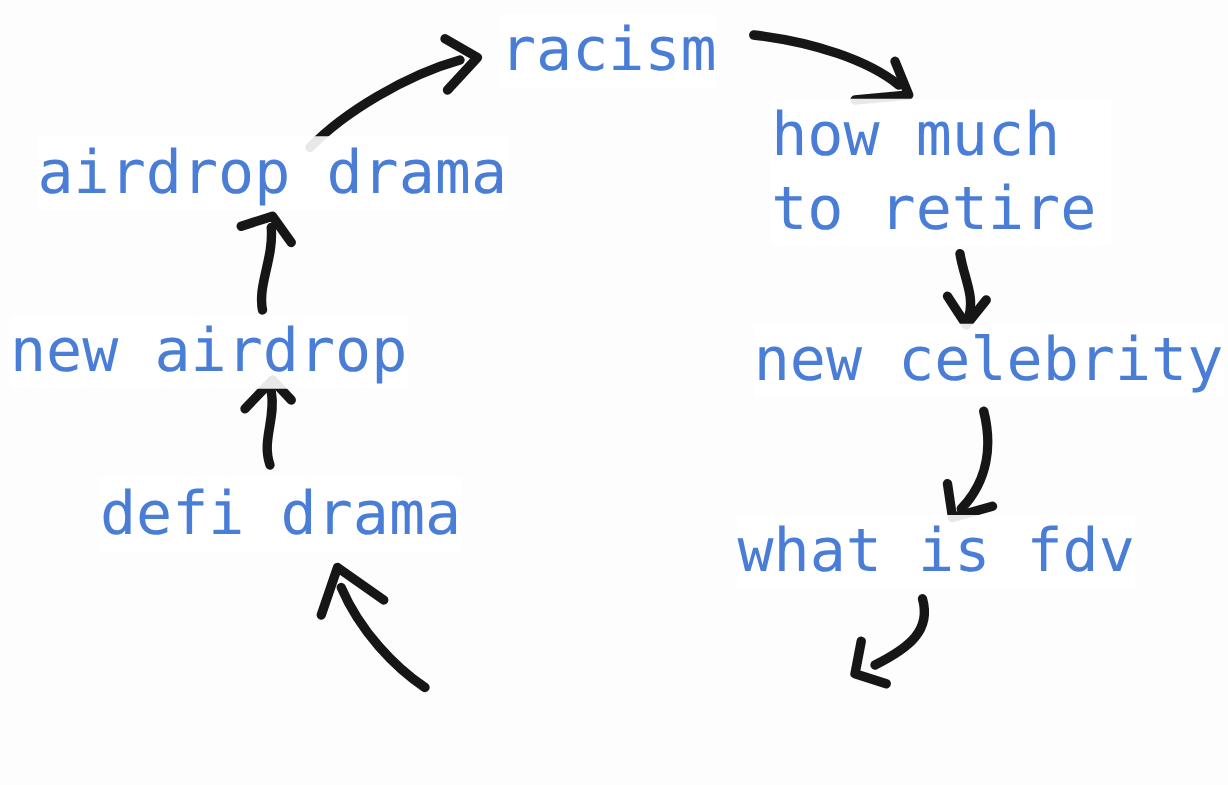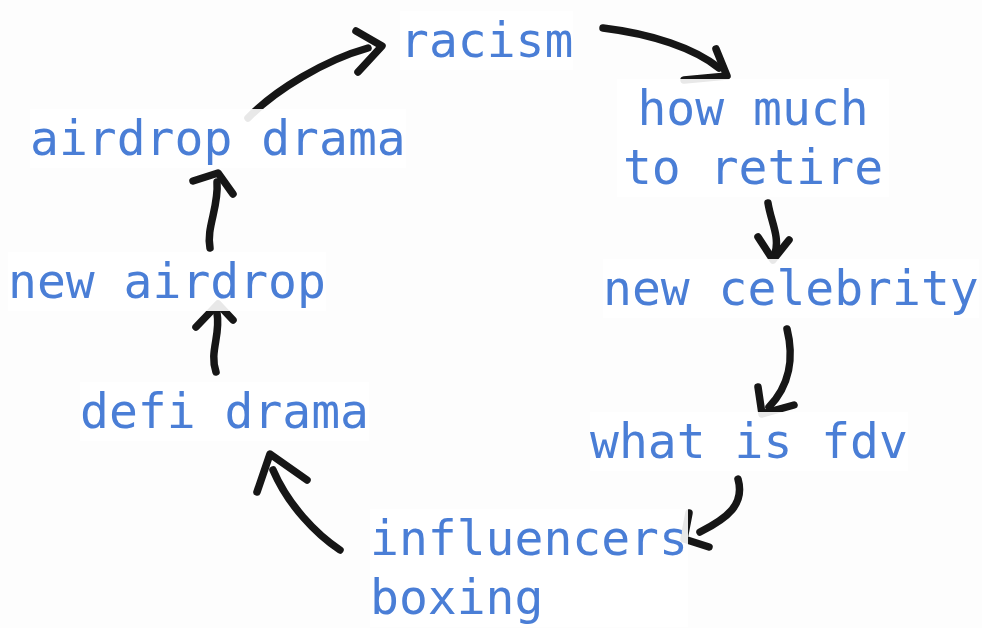--- a/index.html
+++ b/index.html
@@ -30,21 +30,21 @@
     stroke-linejoin: round;
   }
   .node {
     position: absolute;
     color: var(--text-color, #4a7ed6);
     font-size: 48px;
     line-height: 59px;
     white-space: pre-line;
     background: rgba(255, 255, 255, 0.9);
   }
-  .node.center { text-align: center; }
+  .node.center { }
   .n-racism        { left: 400px; top: 11px;  }
   .n-how-much      { left: 617px; top: 79px;  width: 272px; }
   .n-new-celebrity { left: 603px; top: 259px; }
   .n-what-is-fdv   { left: 590px; top: 412px; }
   .n-influencers   { left: 370px; top: 509px; }
   .n-defi-drama    { left: 80px;  top: 382px; }
   .n-new-memecoin  { left: 8px;   top: 252px; }
   .n-airdrop-drama { left: 10px;  top: 109px; margin-left: 20px; }
 </style>
 </head>
@@ -89,22 +89,20 @@
 
   <div class="node n-racism">racism</div>
 
   <div class="node n-how-much center">how much
 to retire</div>
 
   <div class="node n-new-celebrity">new celebrity</div>
 
   <div class="node n-what-is-fdv">what is fdv</div>
 
-  <div class="node n-influencers">influencers
-boxing</div>
 
   <div class="node n-defi-drama">defi drama</div>
 
   <div class="node n-new-memecoin">new airdrop</div>
 
   <div class="node n-airdrop-drama">airdrop drama</div>
 
 </div>
 
 </body></html>

